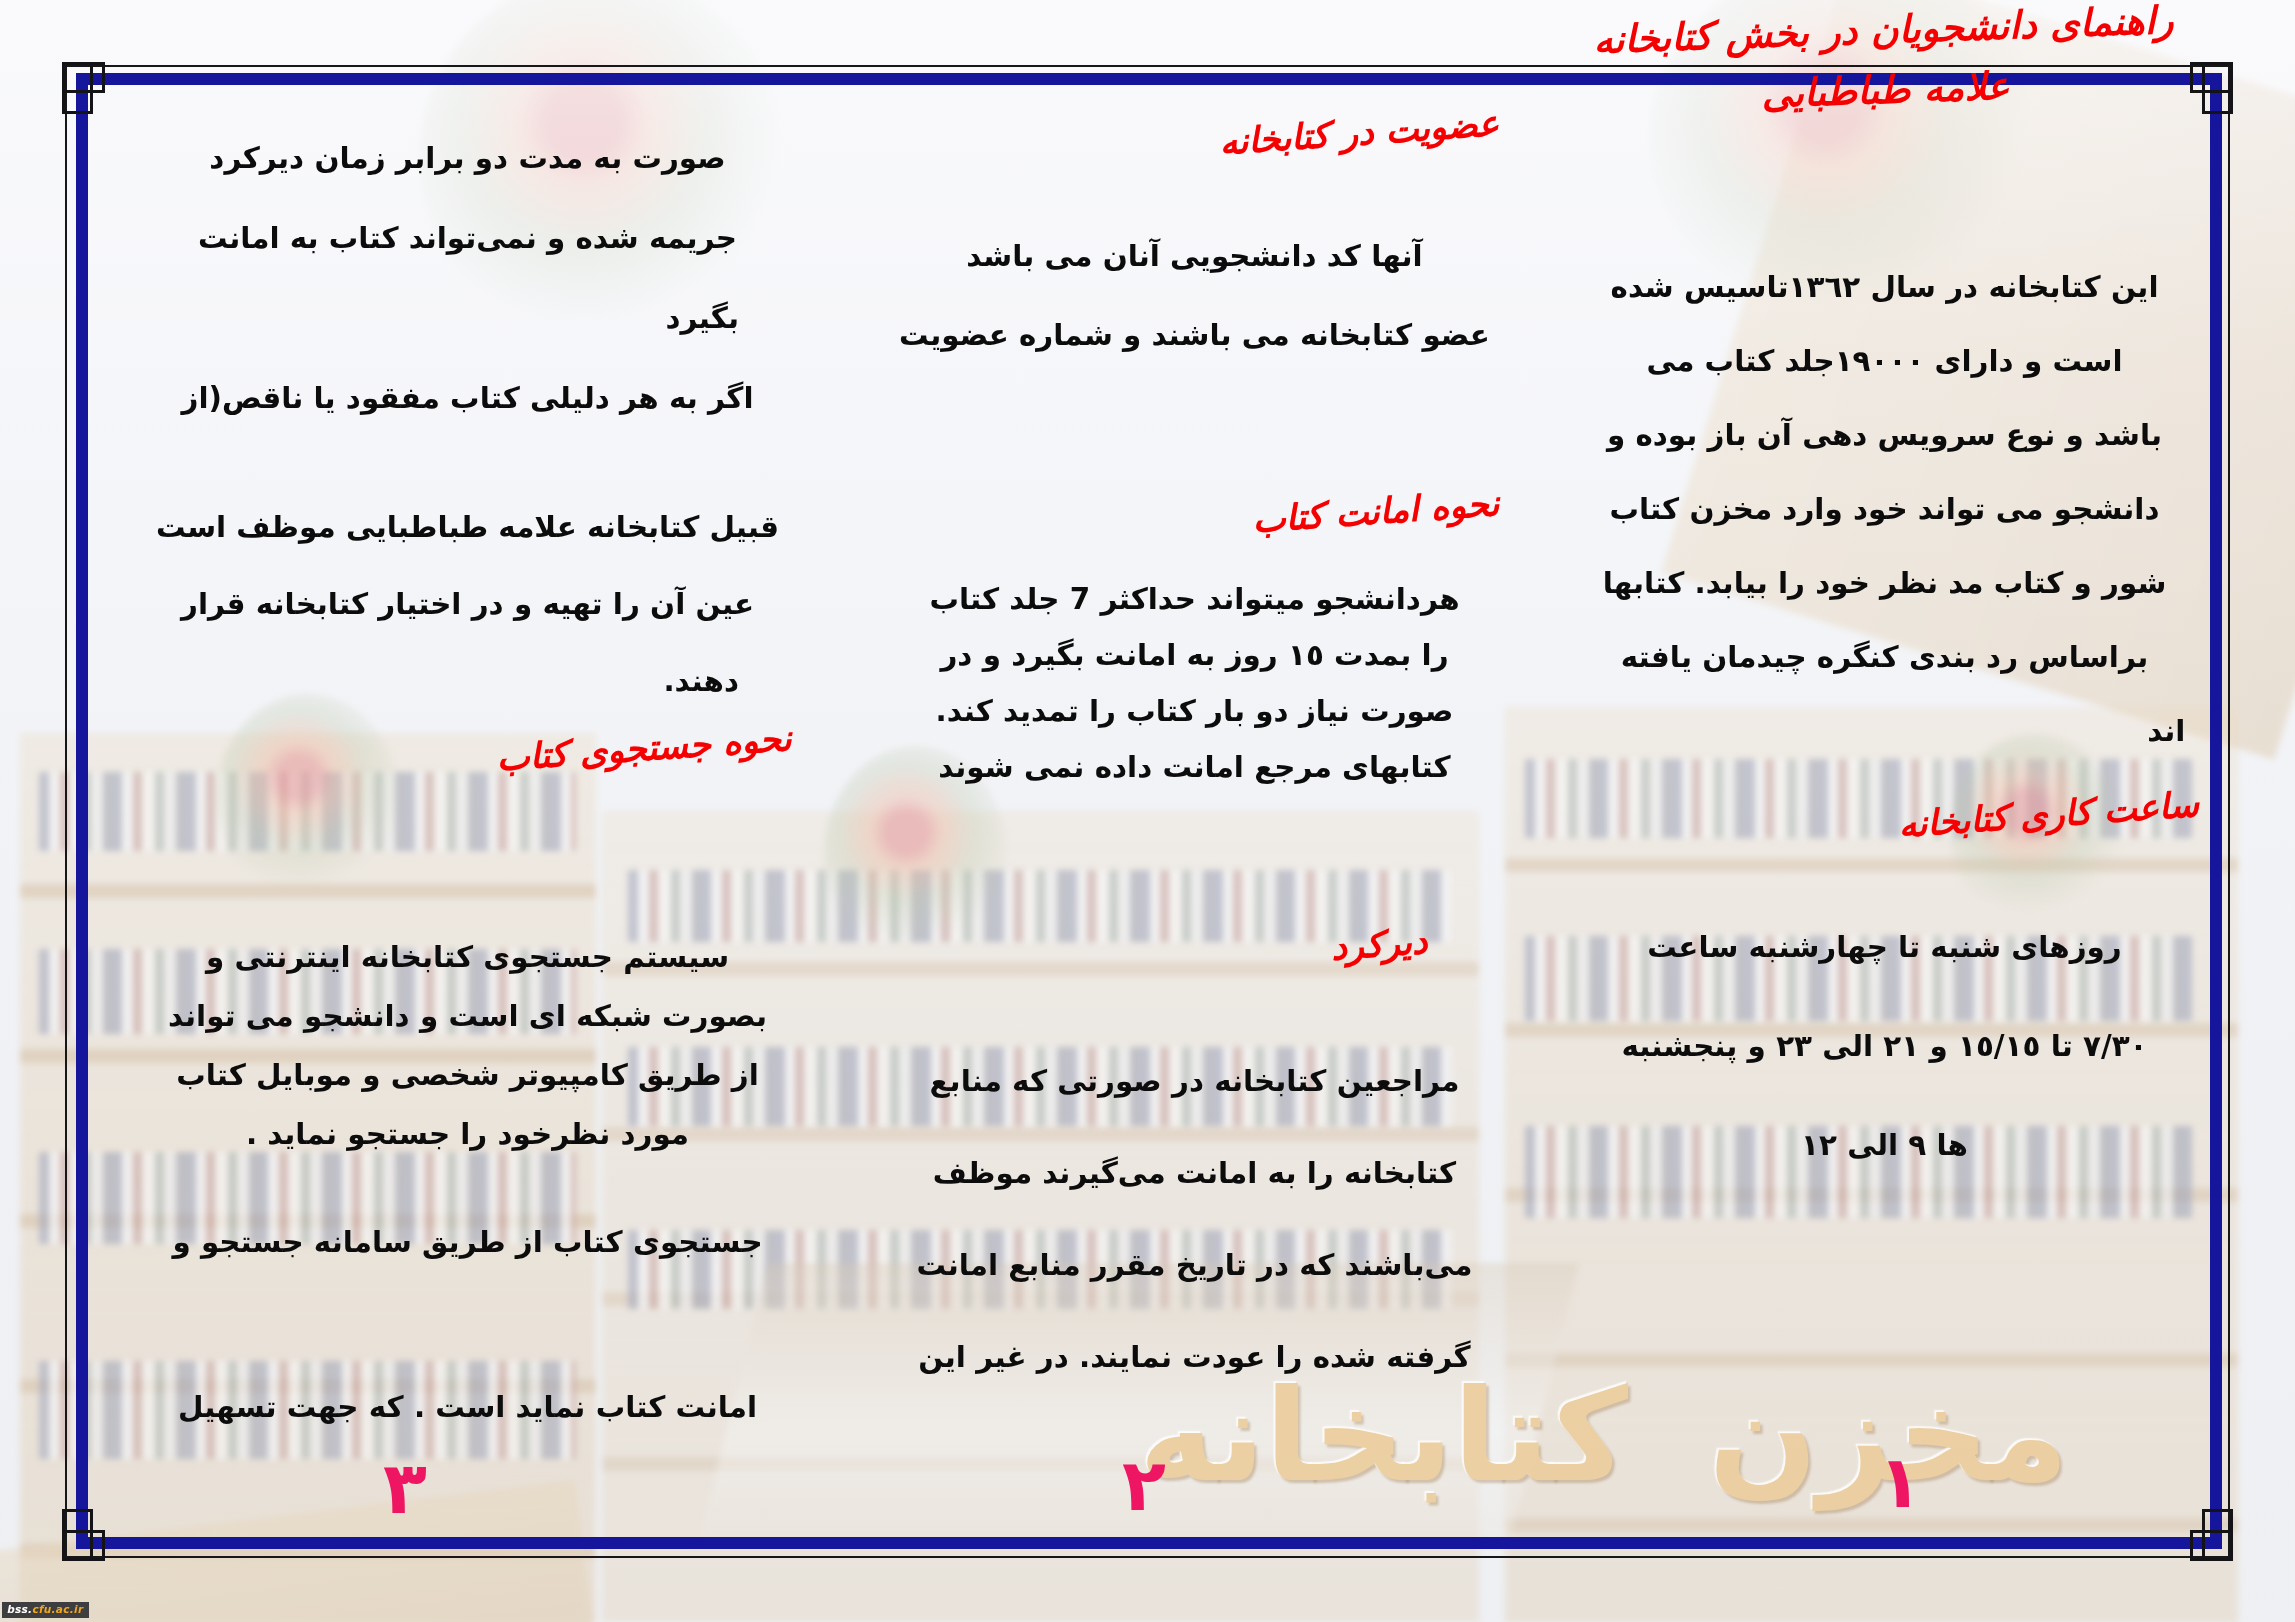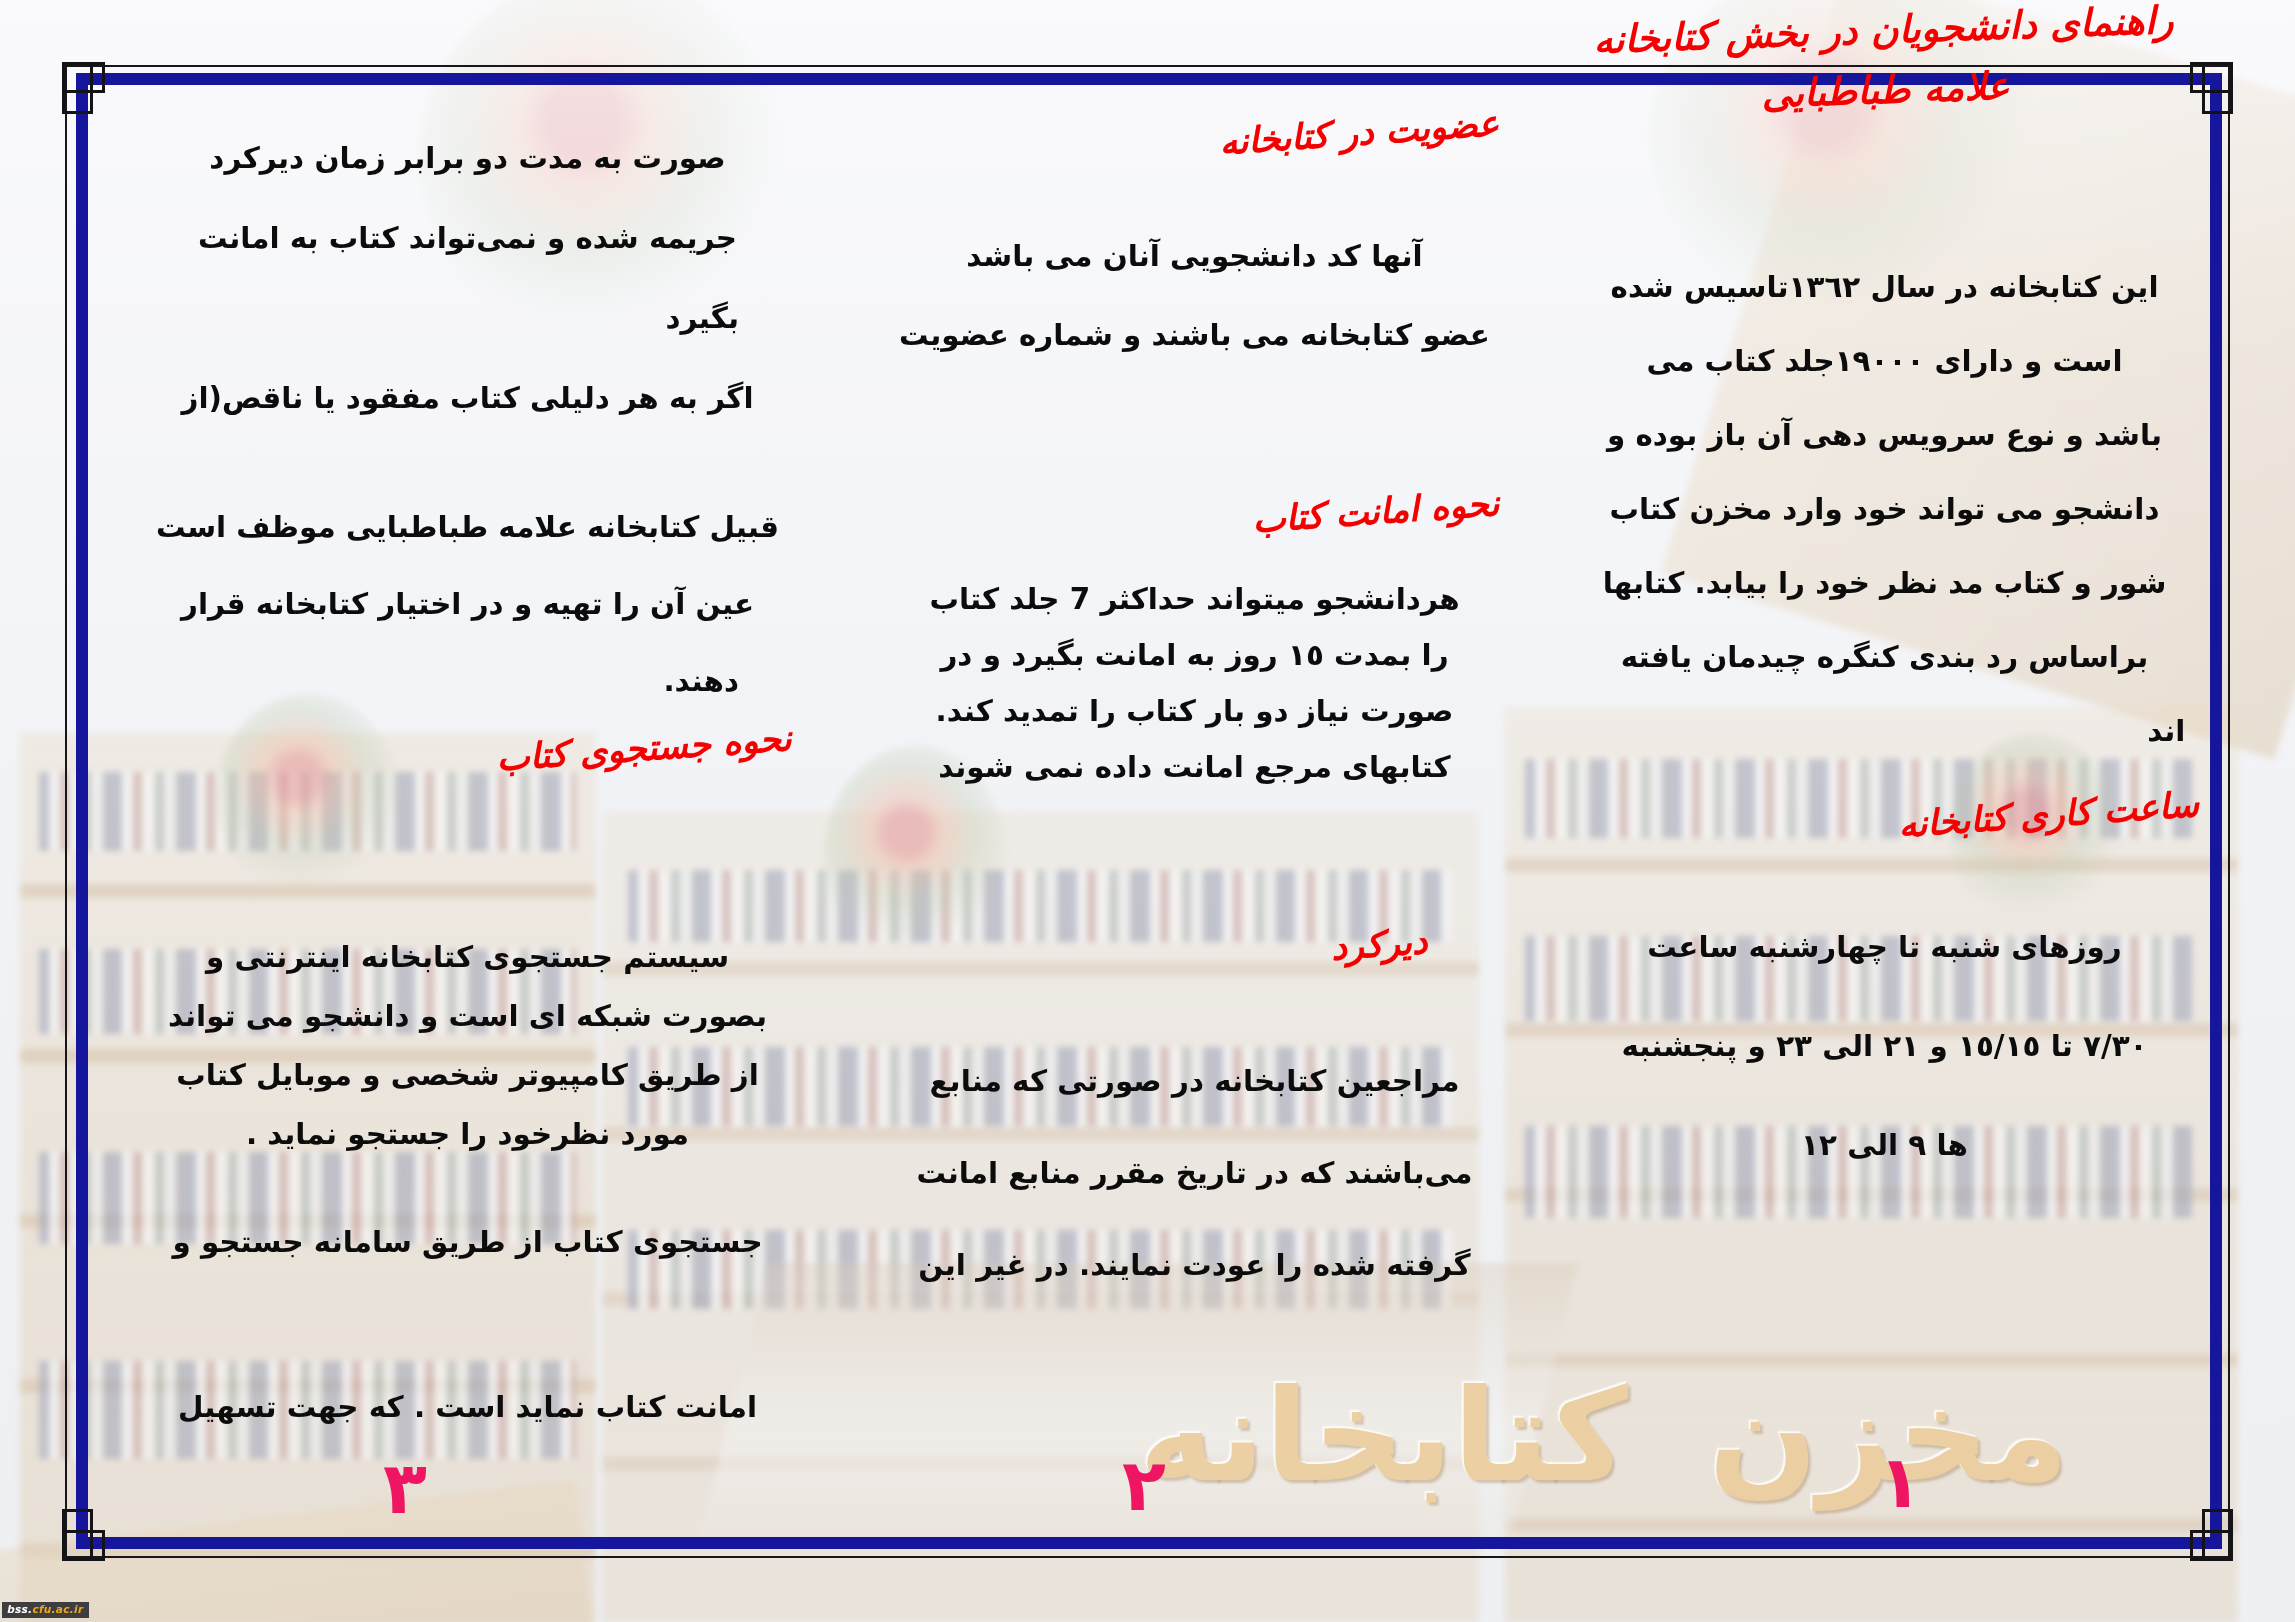--- a/index.html
+++ b/index.html
@@ -157,20 +157,21 @@
     <h2 class="heading" style="top:483px; right:26px;">نحوه امانت کتاب</h2>
     <div class="para" style="top:571px; line-height:56px;">
       <div class="line">هردانشجو میتواند حداکثر 7 جلد کتاب</div>
       <div class="line">را بمدت ١٥ روز به امانت بگیرد و در</div>
       <div class="line">صورت نیاز دو بار کتاب را تمدید کند.</div>
       <div class="line">کتابهای مرجع امانت داده نمی شوند</div>
     </div>
     <h2 class="heading" style="top:921px; right:98px;">دیرکرد</h2>
     <div class="para" style="top:1035px; line-height:92px;">
       <div class="line">مراجعین کتابخانه در صورتی که منابع</div>
+      <div class="line">کتابخانه را به امانت می‌گیرند موظف</div>
       <div class="line">می‌باشند که در تاریخ مقرر منابع امانت</div>
       <div class="line">گرفته شده را عودت نمایند. در غیر این</div>
     </div>
   </section>
 
   <section class="col col3">
     <div class="para" style="top:118px; line-height:80px;">
       <div class="line">صورت به مدت دو برابر زمان دیرکرد</div>
       <div class="line">جریمه شده و نمی‌تواند کتاب به امانت</div>
       <div class="line shift-r" style="padding-right:98px;">بگیرد</div>

